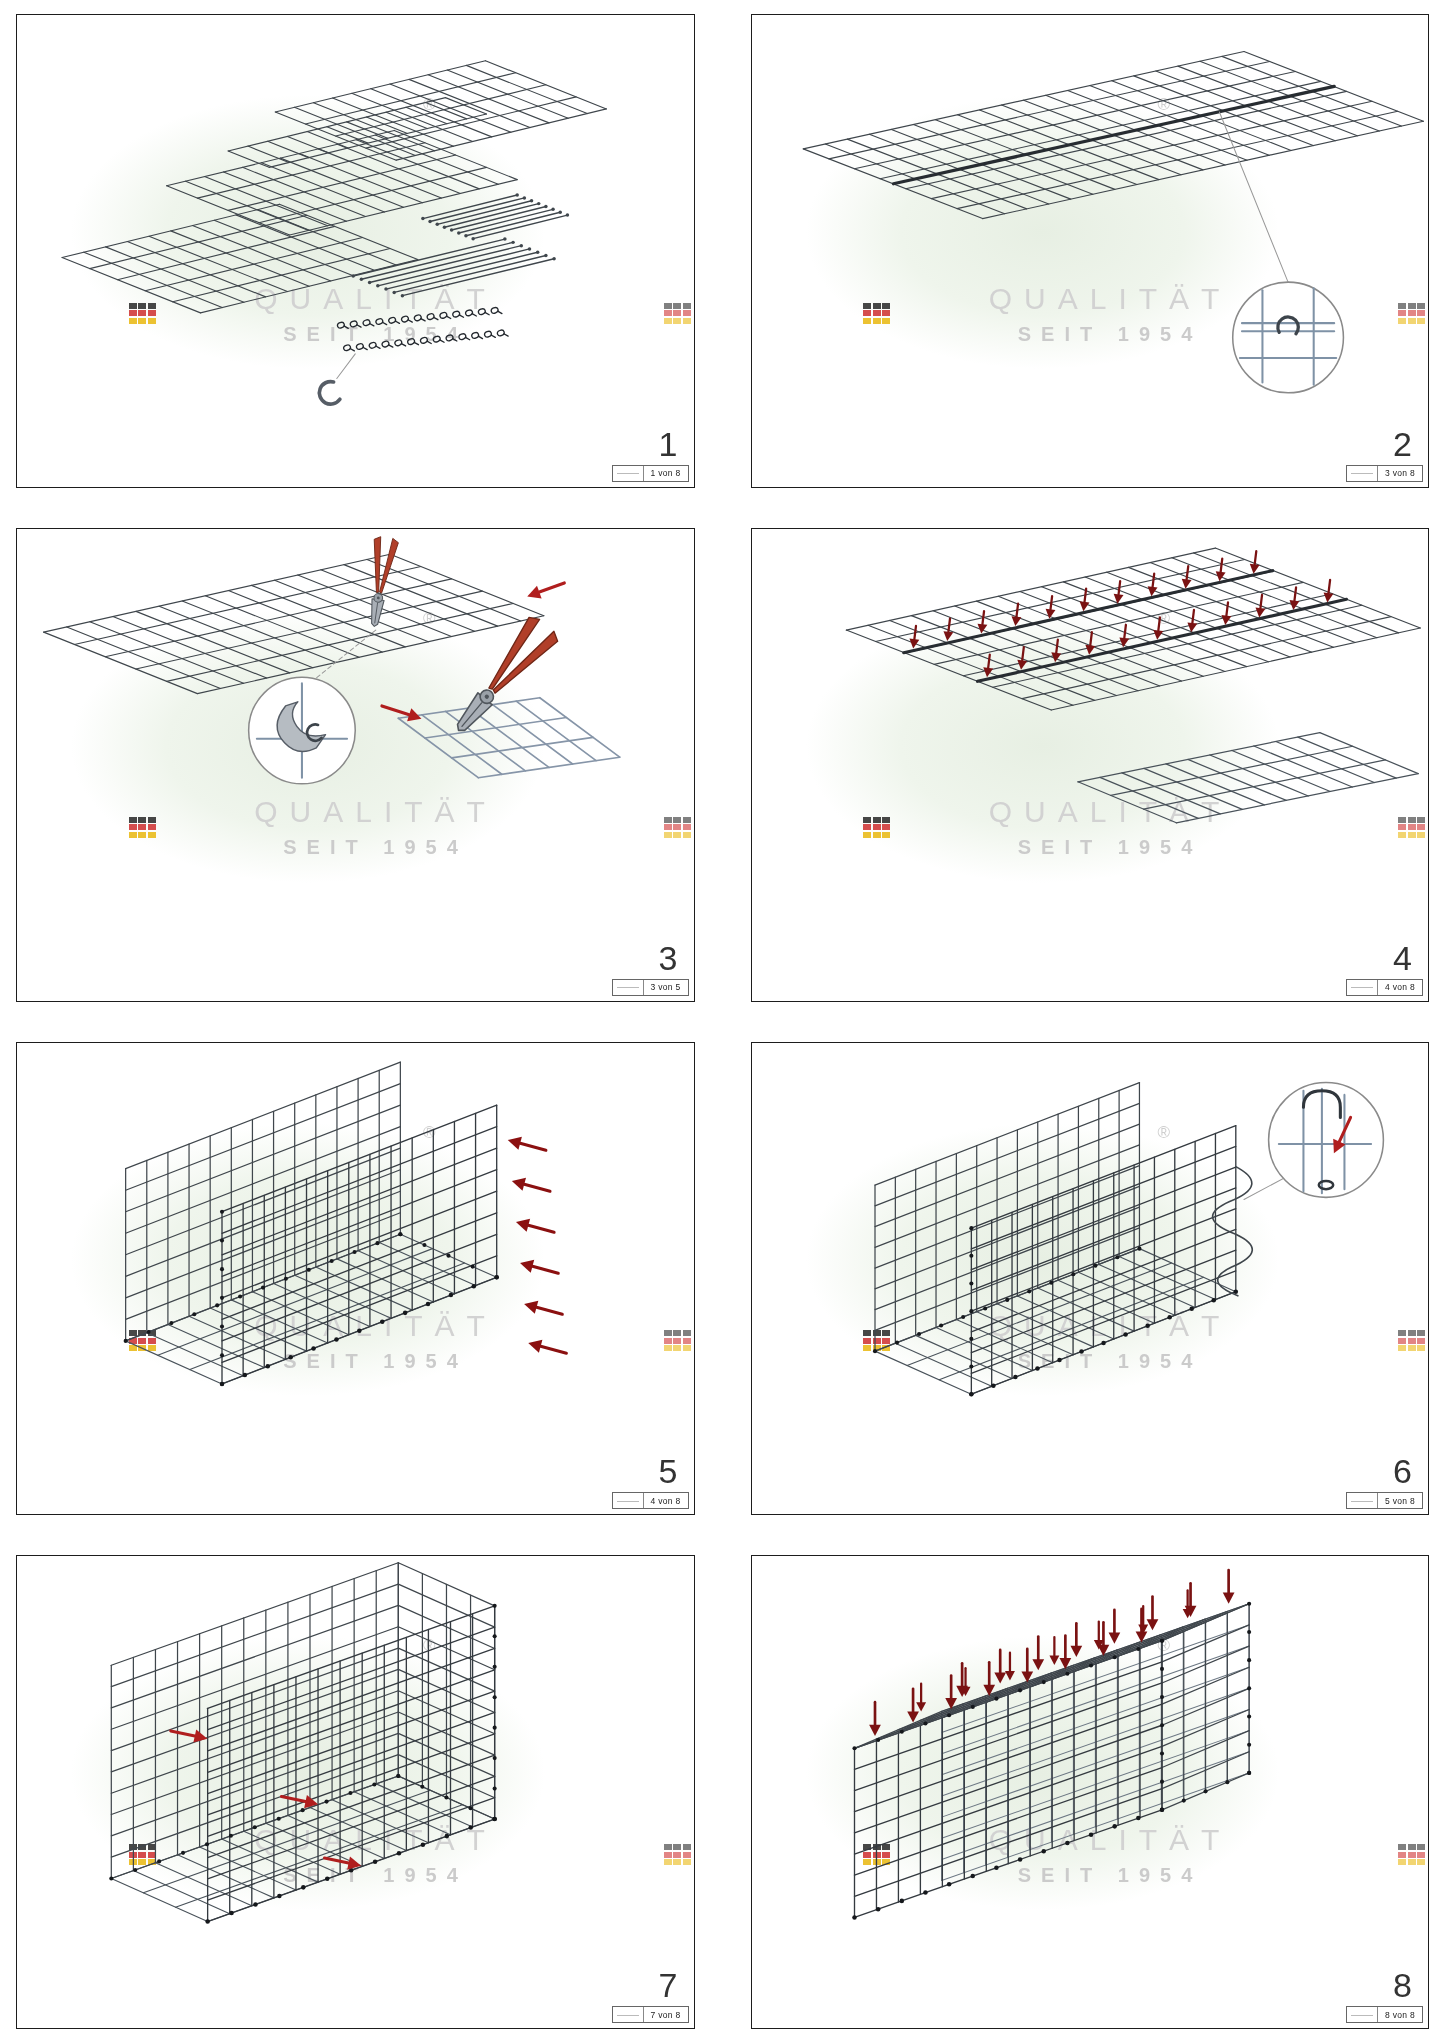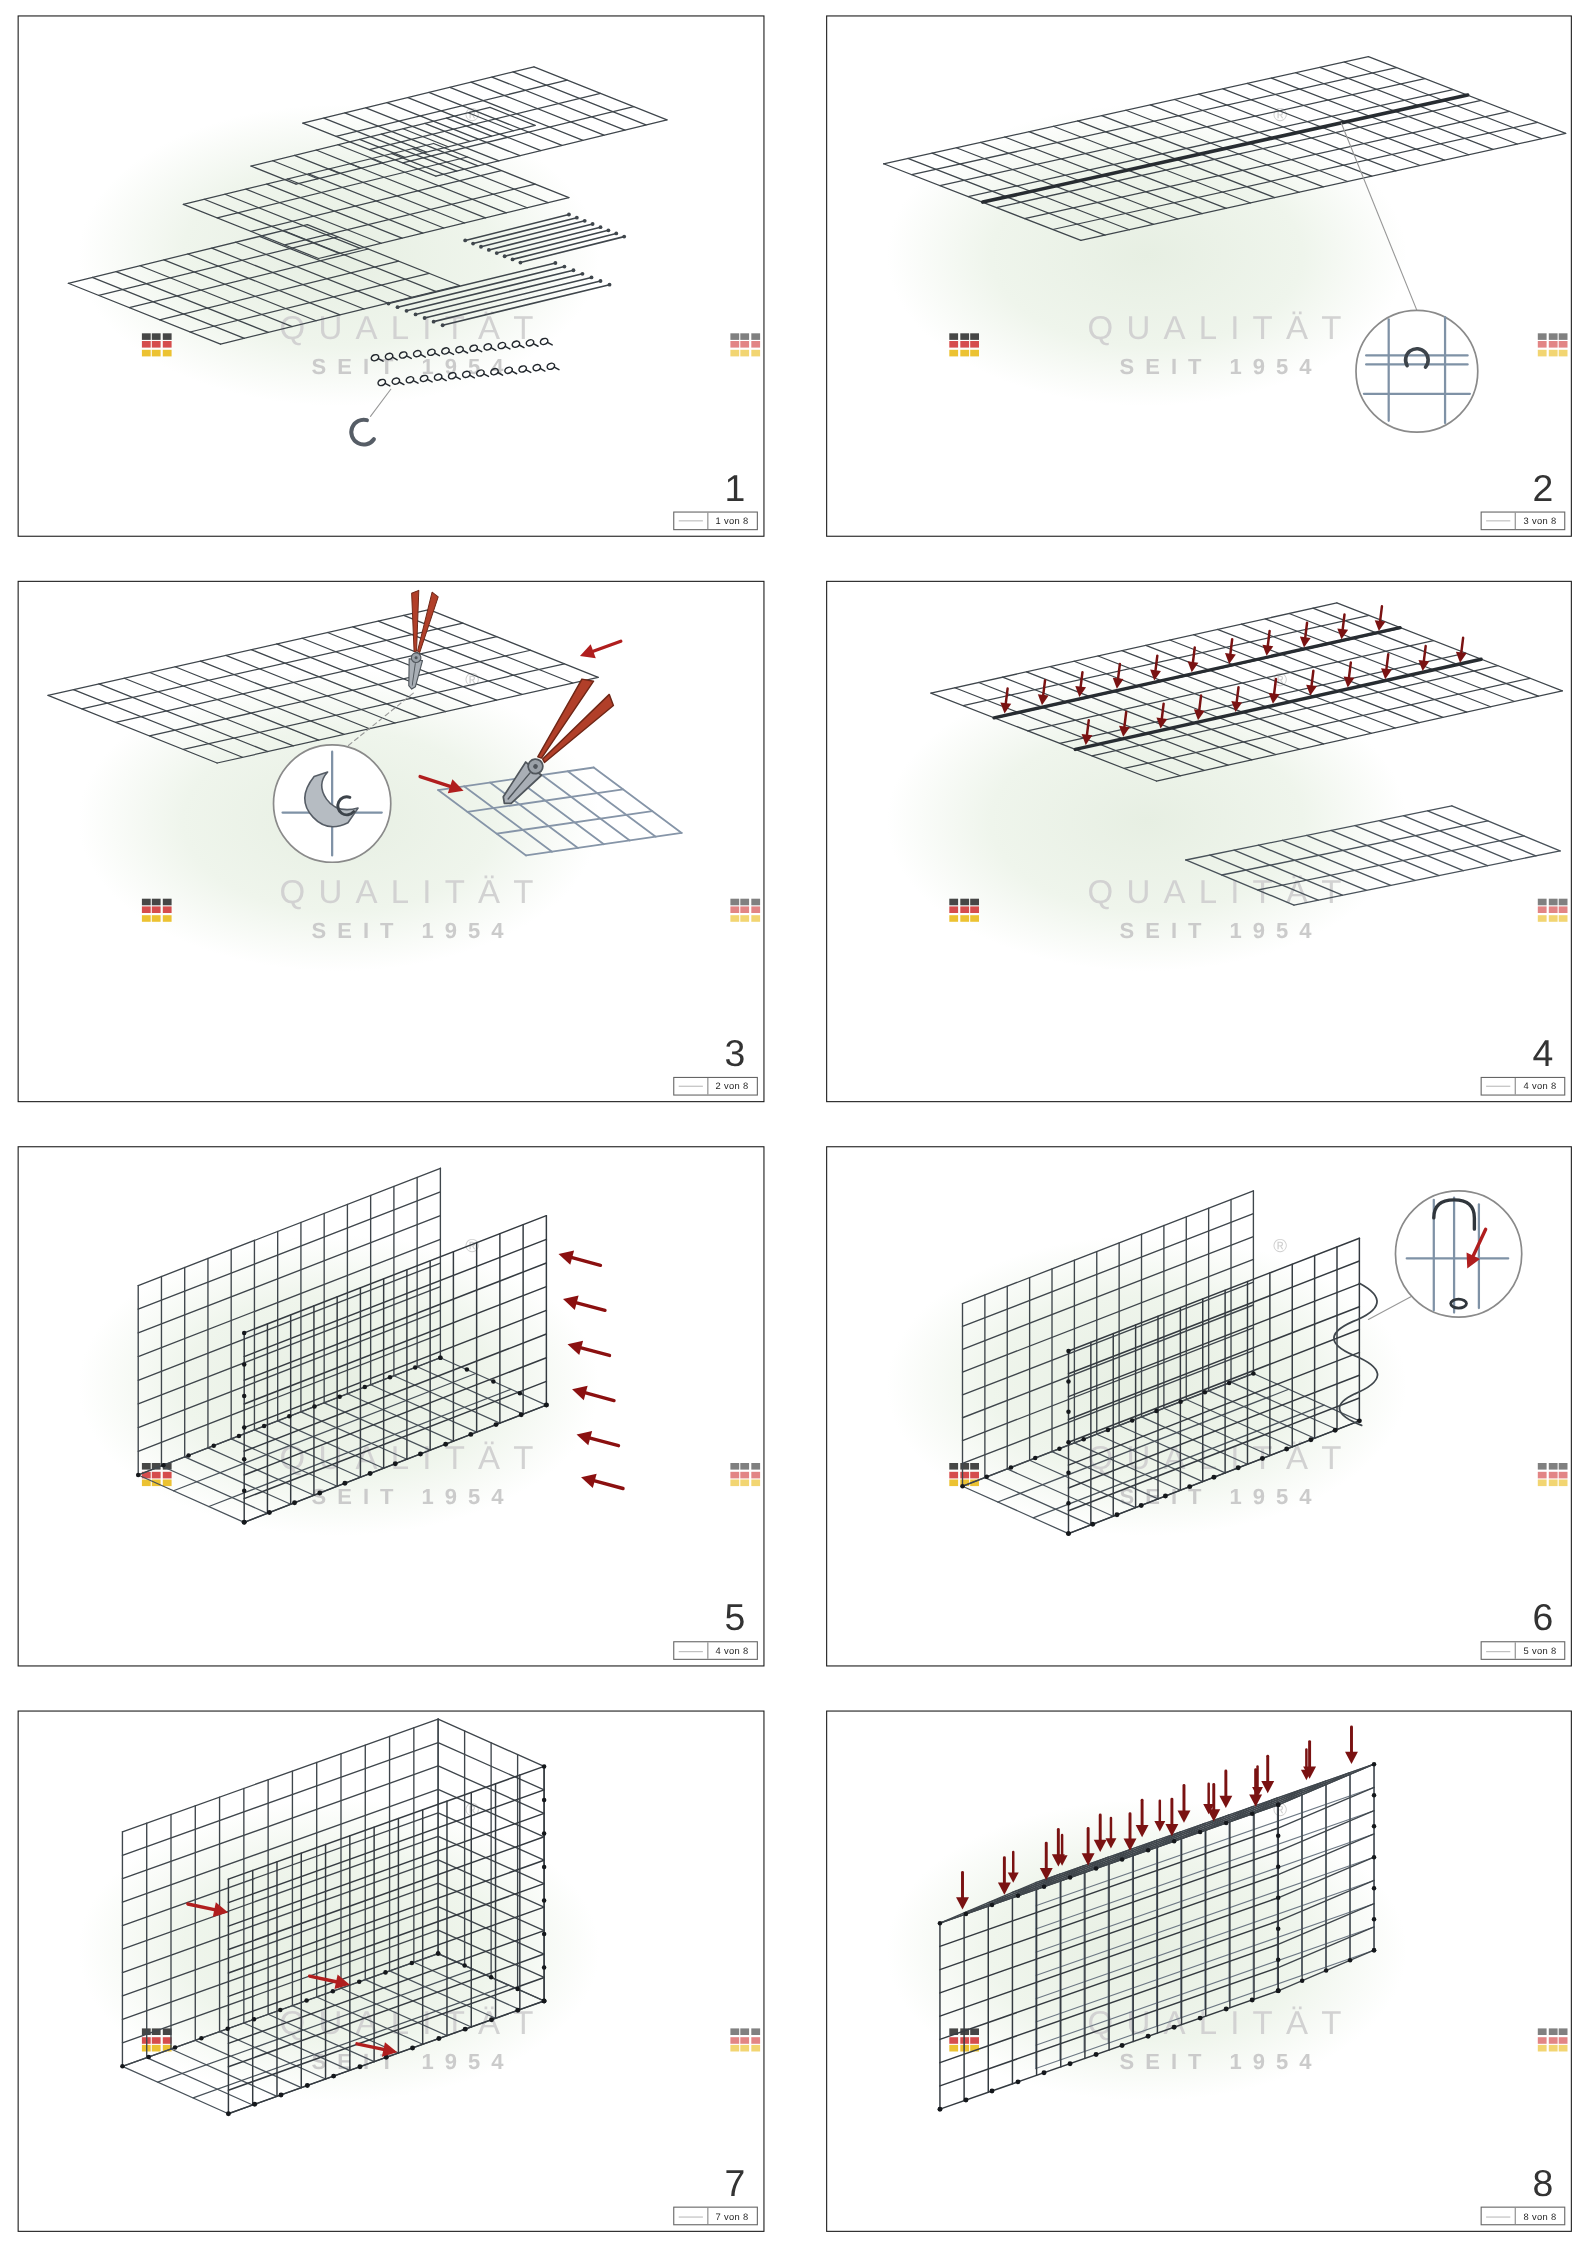--- a/index.html
+++ b/index.html
@@ -465,21 +465,21 @@
           <circle cx="0" cy="-4" r="1.6" fill="#50565c"></circle>
         </g>
         <line x1="534" y1="50" x2="509.5679918595664" y2="58.89252372646739" stroke="#b01e1e" stroke-width="3" stroke-linecap="round"></line>
         <polygon points="497.7842463949111,63.18145632377128 507.310658913617,52.690552429280395 511.82532480551583,65.09449502365439" fill="#b01e1e"></polygon>
         <line x1="356" y1="170" x2="382.6295824562643" y2="178.65247584249852" stroke="#b01e1e" stroke-width="3" stroke-linecap="round"></line>
         <polygon points="394.55583117060553,182.52754895196037 380.59007029338966,184.92944885004653 384.66909461913895,172.3755028349505" fill="#b01e1e"></polygon>
       </svg>
     <div class="step-number">3</div>
     <div class="titleblock">
       <span class="tb-cell tb-small"></span>
-      <span class="tb-cell page-label">2 von 8</span>
+      <span class="tb-cell page-label">3 von 5</span>
     </div>
   </section>
 
   <section class="panel">
     <div class="watermark">
       <div class="wm-ellipse"></div>
       <div class="wm-flag wm-flag-left">
         <i style="background: rgb(26, 26, 26);"></i>
           <i style="background: rgb(26, 26, 26);"></i>
           <i style="background: rgb(26, 26, 26);"></i>

